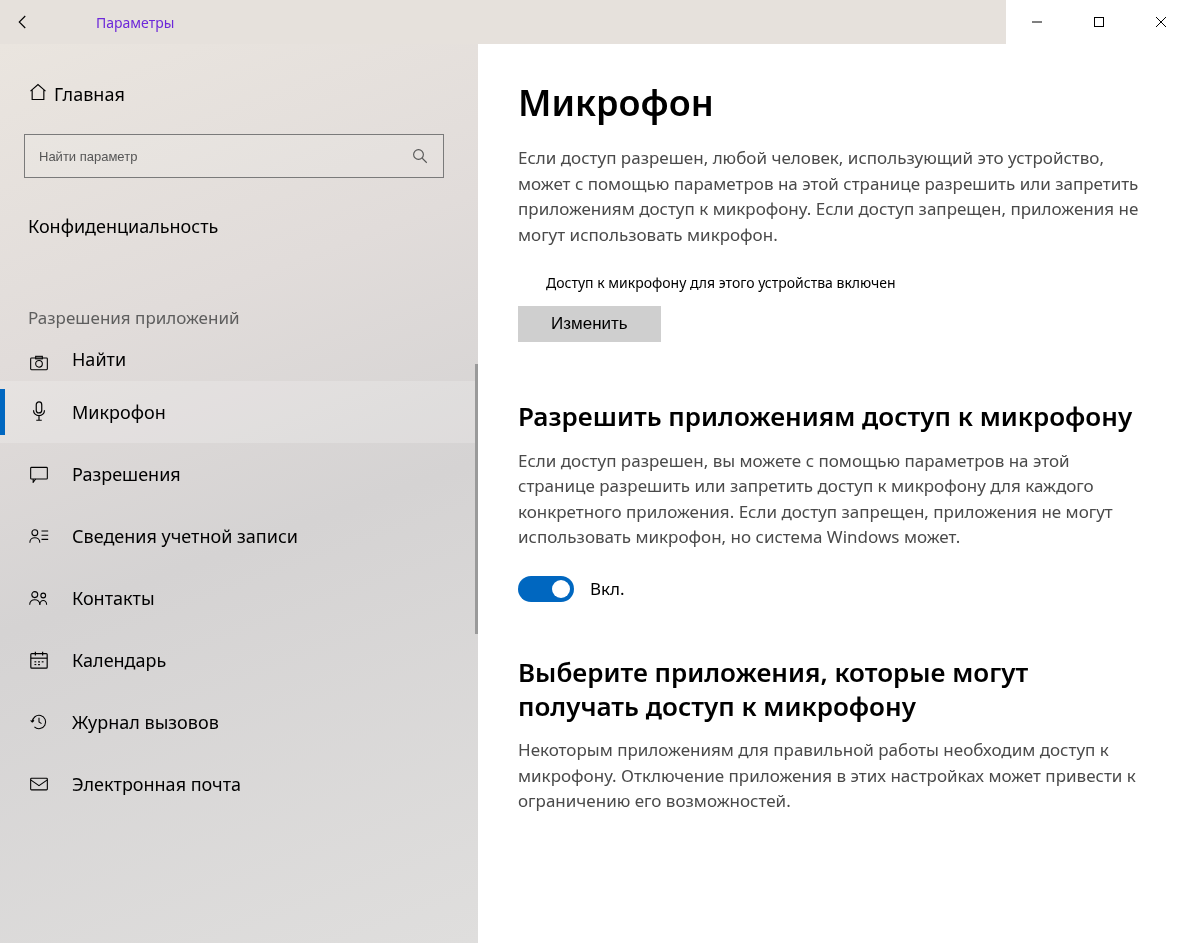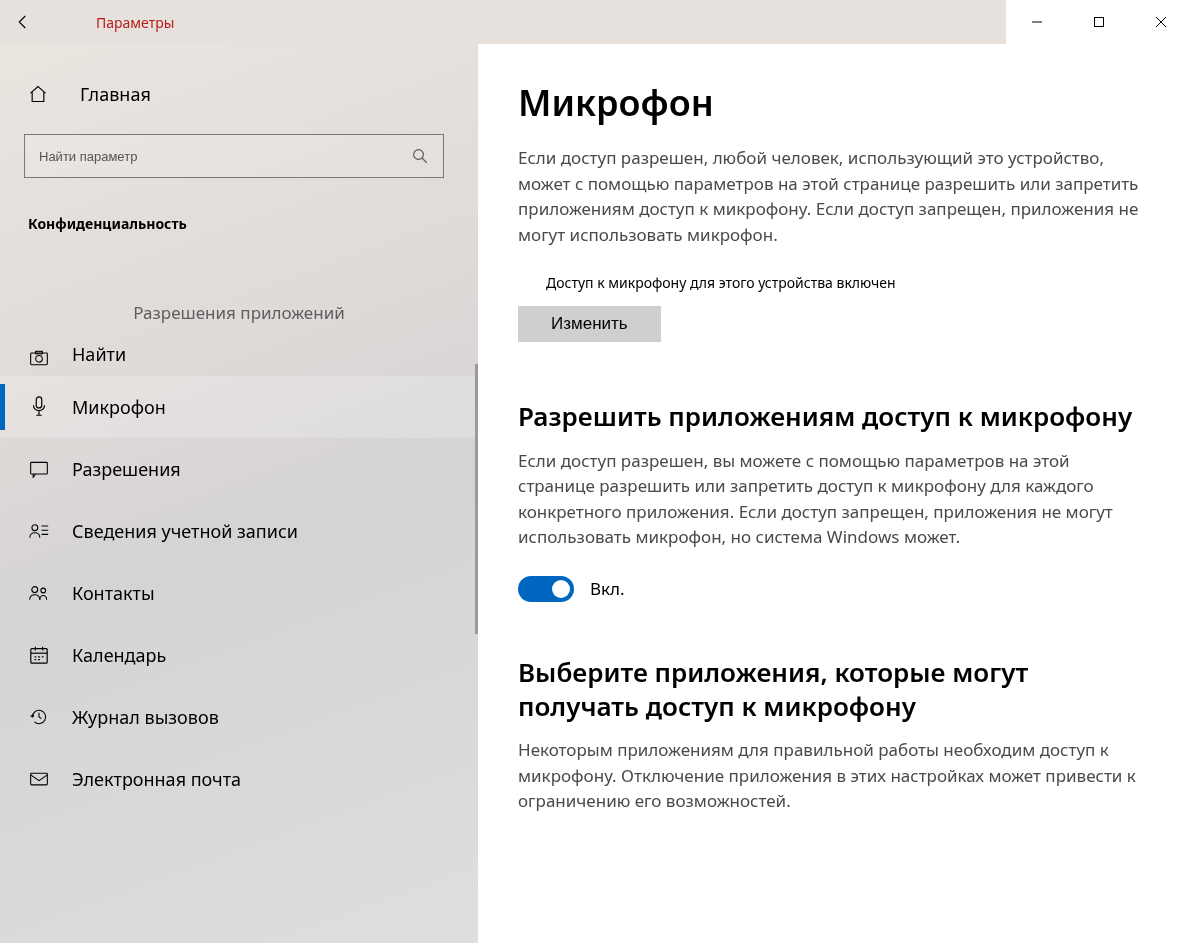--- a/index.html
+++ b/index.html
@@ -19,21 +19,21 @@
     position: relative;
     background: #e6e1dc;
   }
   .titlebar .back {
     width: 46px; height: 44px; display:flex; align-items:center; justify-content:center;
     cursor: pointer;
   }
   .titlebar .title {
     font-size: 14px;
     padding-left: 50px;
-    color: #b91c1c;
+    color: #6d28d9;
   }
   .win-controls {
     position: absolute; right: 0; top: 0; height: 44px; display: flex;
     background: #fff;
   }
   .win-btn {
     width: 62px; height: 44px; display:flex; align-items:center; justify-content:center;
     cursor:pointer;
   }
 
@@ -46,48 +46,47 @@
     position: relative;
     overflow: hidden;
   }
   .sidebar-scroll-track {
     position:absolute; right:0; top:60px; bottom:0; width:4px;
   }
   .sidebar-scroll-thumb {
     position:absolute; right:0; top:260px; width:3px; height:270px; background:#9a9a9a;
   }
   .home-row {
-    display:flex; align-items:center; gap:32px;
+    display:flex; align-items:flex-start; gap:6px;
     padding: 14px 26px 14px 28px;
     cursor:pointer;
   }
   .home-row .label { font-size: 18px; }
   .search-wrap { padding: 14px 20px 14px 24px; }
   .search {
     width: 420px; height: 44px;
     border: 1px solid #7a7a7a;
     background: rgba(255,255,255,0.10);
     display:flex; align-items:center;
     padding: 0 14px;
   }
   .search input {
     flex:1; border:none; background:transparent; outline:none;
     font-size: 13px; color:#000;
   }
   .search input::placeholder { color:#555; font-style: normal; }
   .section-title {
     padding: 22px 28px 6px 28px;
-    font-size: 14px;
-    font-weight: 700;
+    font-size: 18px;
+    font-weight: 400;
   }
   .group-title {
     padding: 62px 28px 6px 28px;
     font-size: 17px;
     color: #5e5e5e;
-    text-align: center;
   }
   .nav-item {
     display:flex; align-items:center; gap:22px;
     height: 62px;
     padding-left: 28px;
     cursor:pointer;
     position:relative;
   }
   .nav-item.scrolled-top { height: 46px; align-items:flex-end; padding-bottom:10px; }
   .nav-item .icon-slot { width:22px; display:flex; align-items:center; justify-content:center; }

